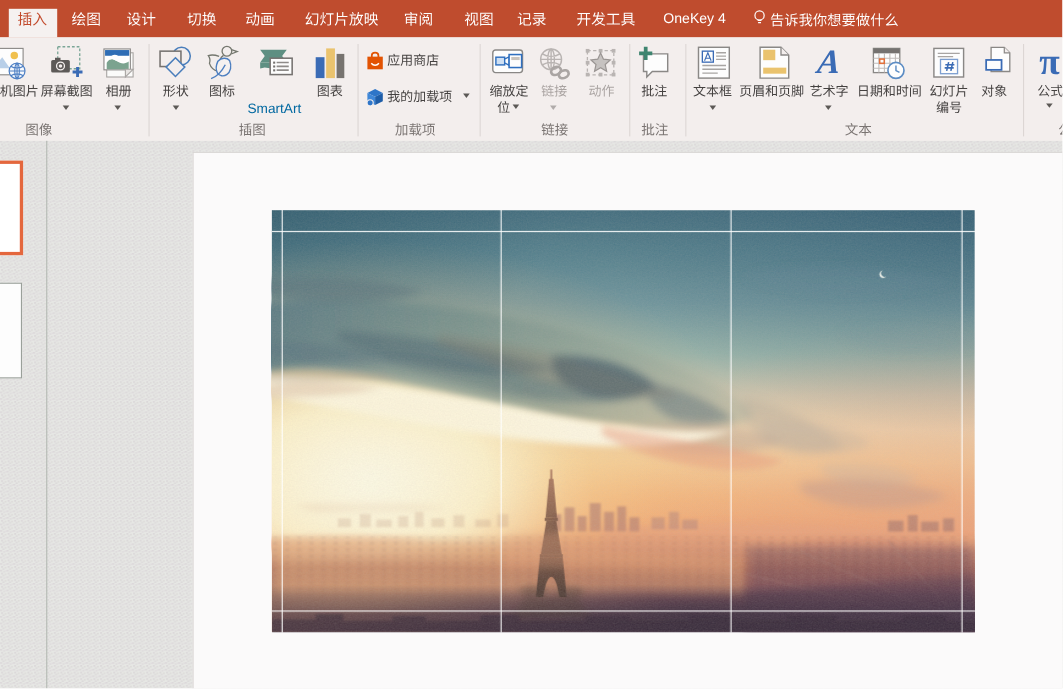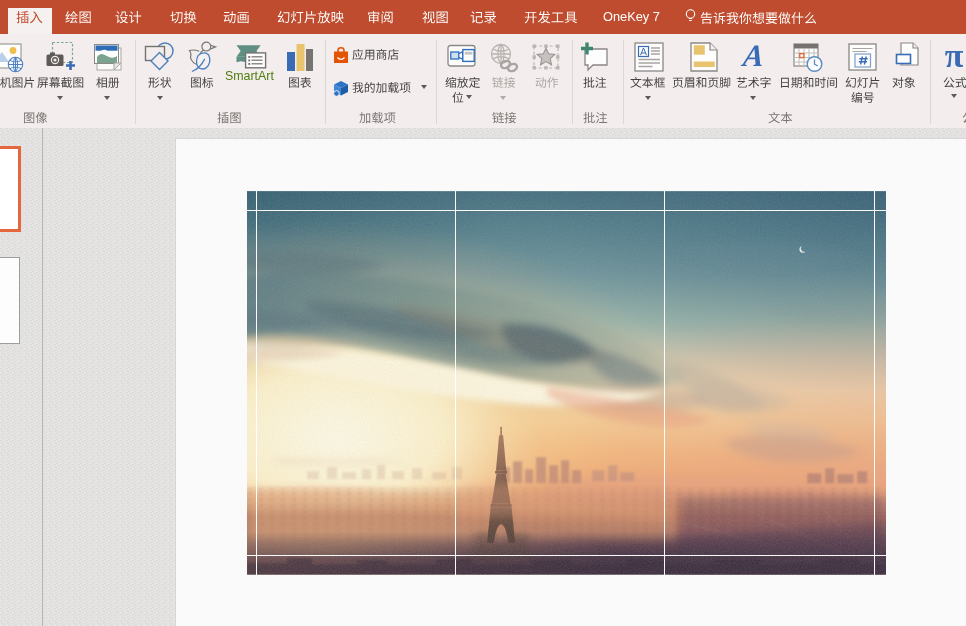--- a/index.html
+++ b/index.html
@@ -71,21 +71,21 @@
       </g>
     </svg>
 <svg class="t " style="left:523.7px;top:11.2px" width="53.6" height="14.7">
       <g fill="#ffffff" transform="translate(0,11.26) scale(0.01340,-0.01340)">
         <use href="#u5F00" x="0"></use>
         <use href="#u53D1" x="1000"></use>
         <use href="#u5DE5" x="2000"></use>
         <use href="#u5177" x="3000"></use>
       </g>
     </svg>
-<div class="abs" style="left:603px;top:8.8px;width:80px;color:#fff;font-size:12.8px">OneKey 7</div>
+<div class="abs" style="left:603px;top:8.8px;width:80px;color:#fff;font-size:12.8px">OneKey 4</div>
 <svg class="ic" style="left:684px;top:8px" width="13" height="18" viewBox="0 0 13 18">
 <g fill="none" stroke="#ffffff" stroke-width="1.1">
 <circle cx="6.5" cy="6" r="4.2"></circle>
         <path d="M4.8 10.5h3.4M5.2 12.5h2.6"></path>
       </g>
     </svg>
 <svg class="t " style="left:700.0px;top:11.5px" width="117.0" height="14.3">
       <g fill="#ffffff" transform="translate(0,10.92) scale(0.01300,-0.01300)">
         <use href="#u544A" x="0"></use>
         <use href="#u8BC9" x="1000"></use>
@@ -231,21 +231,21 @@
 <rect x="13.6" y="9.9" width="20" height="14.9" fill="#fdfdfd" stroke="#757270" stroke-width="1.4"></rect>
 <g stroke="#8f8c8a" stroke-width="1.5">
         <path d="M19.5 13.8h11M19.5 17.3h11M19.5 20.8h11"></path>
       </g>
 <g fill="#757270">
         <rect x="16.3" y="13" width="1.9" height="1.9"></rect>
         <rect x="16.3" y="16.5" width="1.9" height="1.9"></rect>
         <rect x="16.3" y="20" width="1.9" height="1.9"></rect>
       </g>
     </svg>
-<div class="abs" style="left:225px;top:69px;width:60px;color:#4d7c0f;font-size:12.4px">SmartArt</div>
+<div class="abs" style="left:225px;top:92px;width:60px;color:#0369a1;font-size:12.4px">SmartArt</div>
 <svg class="ic" style="left:286px;top:43px" width="28" height="29" viewBox="0 0 28 29">
 <rect x="1" y="9" width="8" height="19" fill="#3a6bb5"></rect>
 <rect x="10.5" y="1" width="8" height="27" fill="#eac36e"></rect>
 <rect x="20" y="6" width="7" height="22" fill="#77736f"></rect>
     </svg>
 <svg class="t " style="left:288.2px;top:77.2px" width="23.6" height="13.0">
       <g fill="#444140" transform="translate(0,9.91) scale(0.01180,-0.01180)">
         <use href="#u56FE" x="0"></use>
         <use href="#u8868" x="1000"></use>
       </g>

